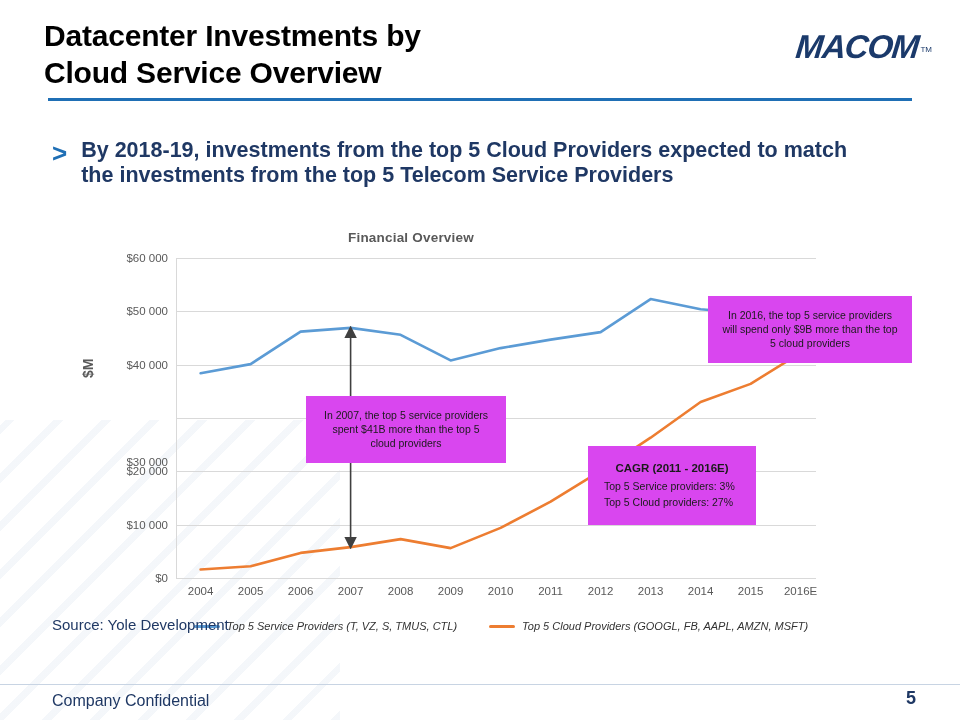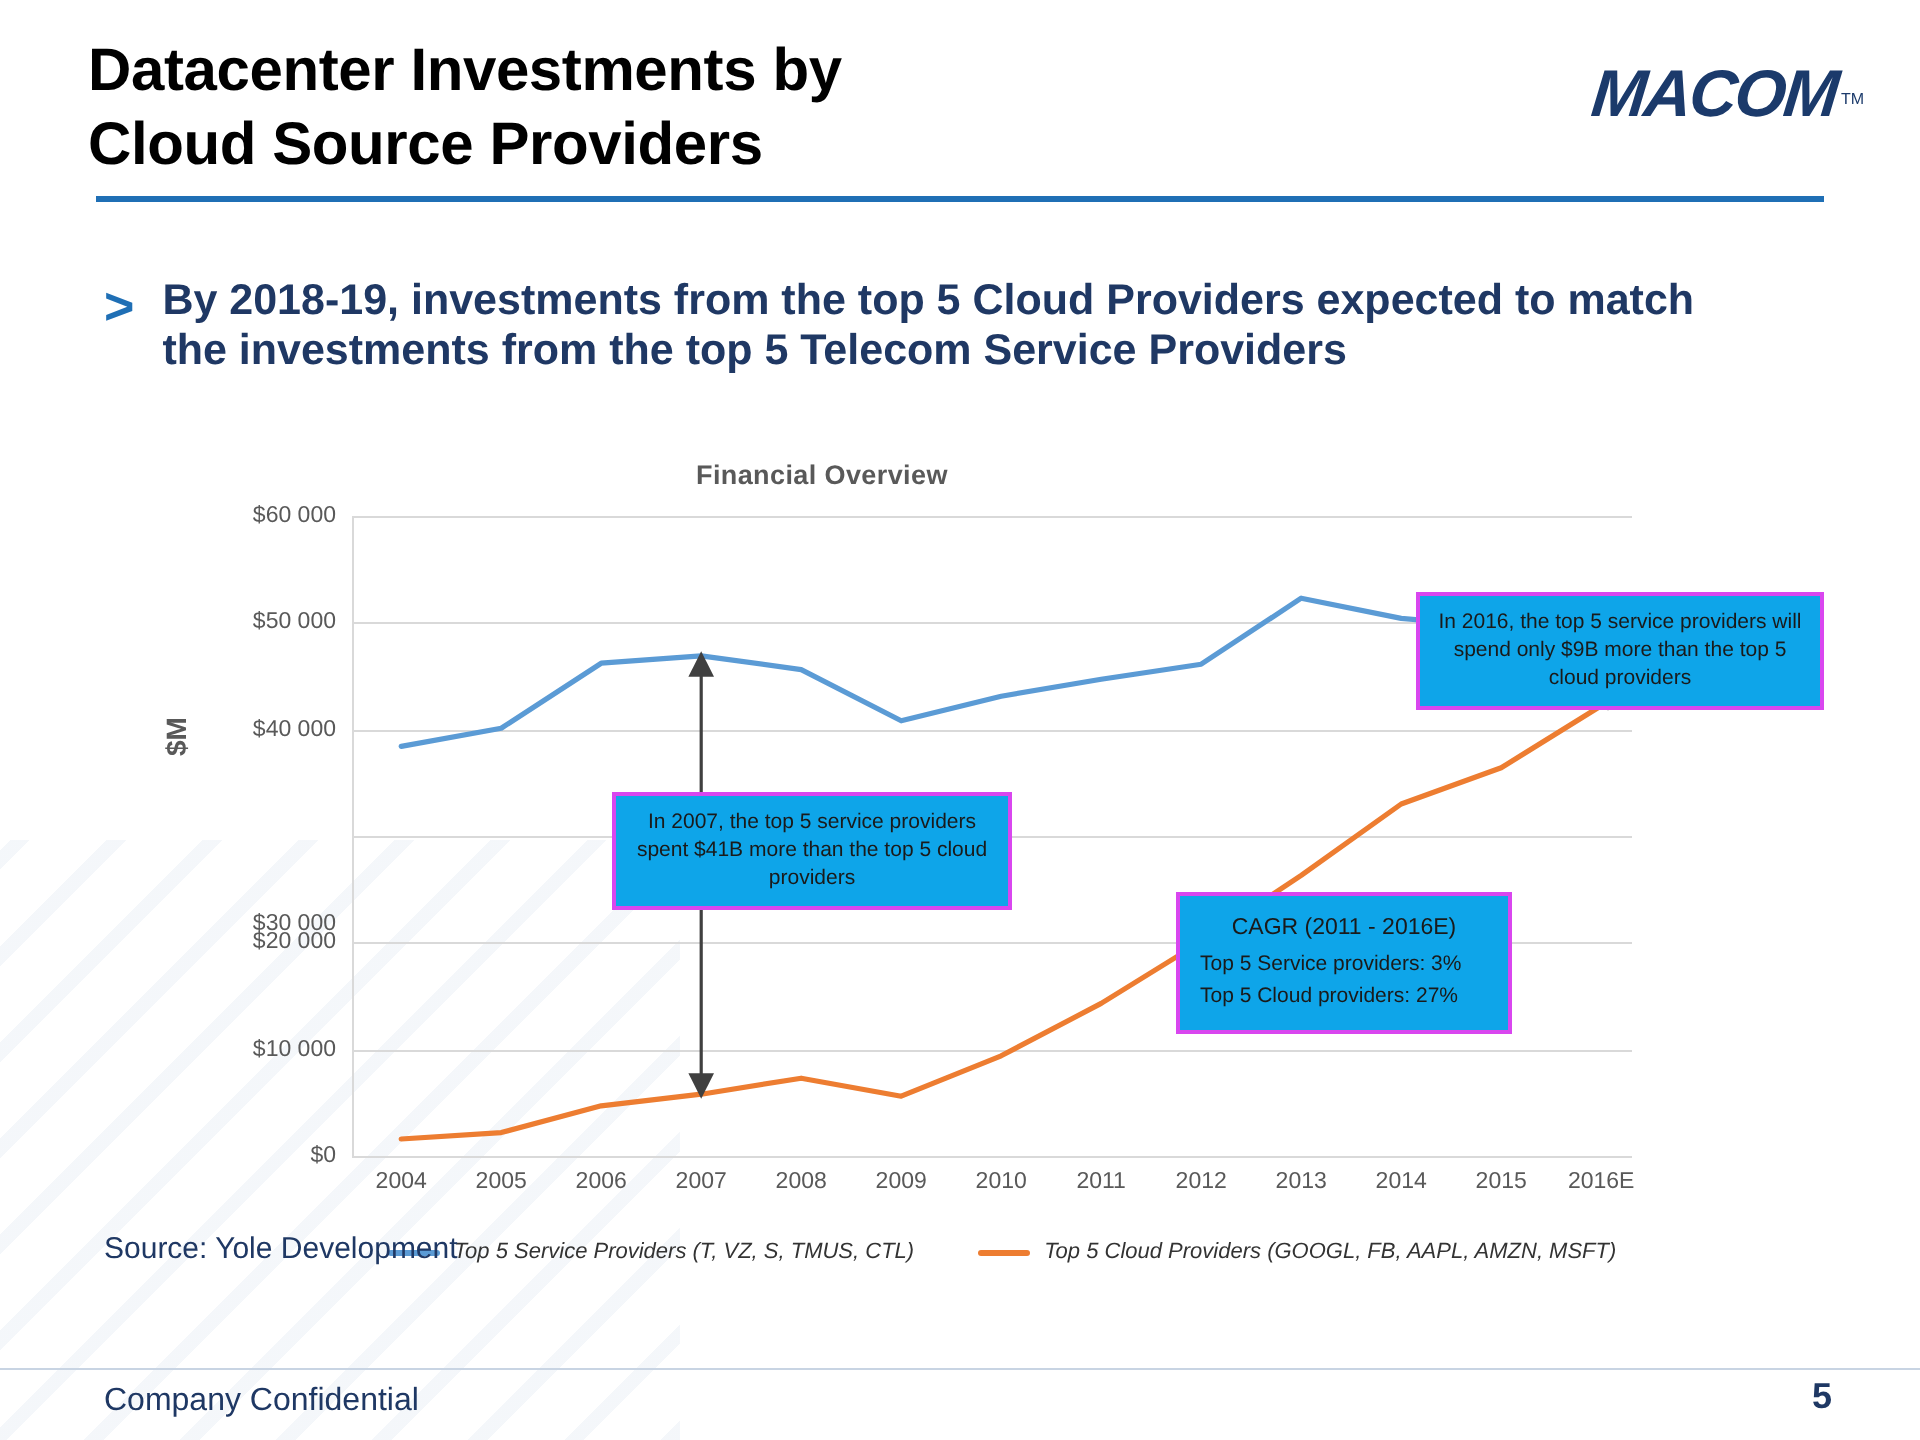--- a/index.html
+++ b/index.html
@@ -161,22 +161,22 @@
     left: -8px;
     top: 150px;
     transform: rotate(-90deg);
     transform-origin: left top;
     font-size: 14px;
     font-weight: bold;
     color: #595959;
   }
   .annot {
     position: absolute;
-    background: #0ea5e9;
-    border: 2px solid #d946ef;
+    background: #d946ef;
+    border: 6px solid #d946ef;
     font-size: 10.5px;
     color: #1a1a1a;
     text-align: center;
     line-height: 1.35;
     padding: 6px 7px;
     box-sizing: border-box;
   }
   .annot-2007 {
     left: 218px;
     top: 168px;
@@ -189,21 +189,21 @@
   }
   .annot-cagr {
     left: 500px;
     top: 218px;
     width: 168px;
     text-align: left;
     padding: 8px 10px;
     line-height: 1.5;
   }
   .annot-cagr .cagr-head {
-    font-weight: normal;
+    font-weight: bold;
     text-align: center;
     display: block;
     font-size: 11.5px;
     margin-bottom: 2px;
   }
   .legend {
     position: absolute;
     left: 68px;
     top: 392px;
     width: 690px;
@@ -250,21 +250,21 @@
 </style>
 </head>
 <body>
 
 <div class="slide">
 
   <div class="watermark"></div>
 
   <div class="title">
     <span>Datacenter Investments by</span>
-    <span class="line2">Cloud Source Providers</span>
+    <span class="line2">Cloud Service Overview</span>
   </div>
 
   <div class="logo">
     <span class="logo-text">MACOM</span><span class="logo-tm">TM</span>
   </div>
 
   <div class="title-rule"></div>
 
   <div class="bullet">
     <div class="bullet-marker">&gt;</div>

